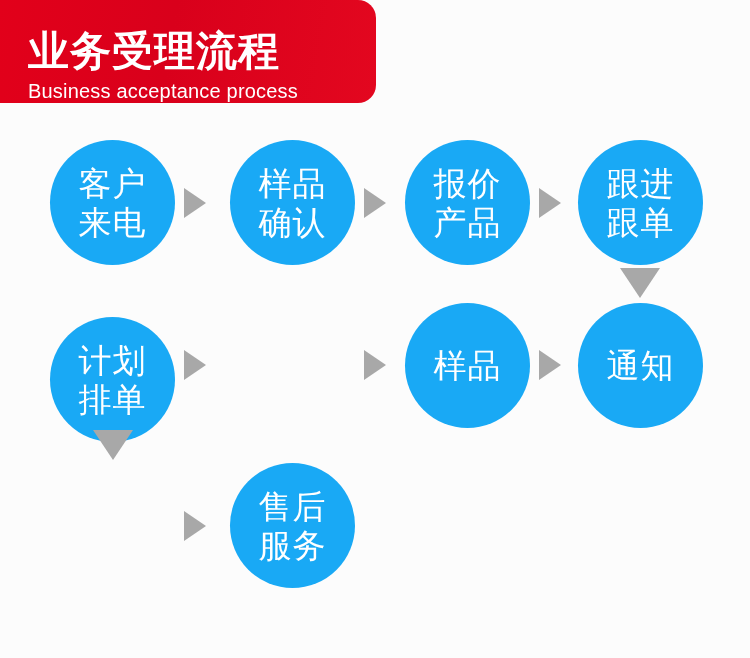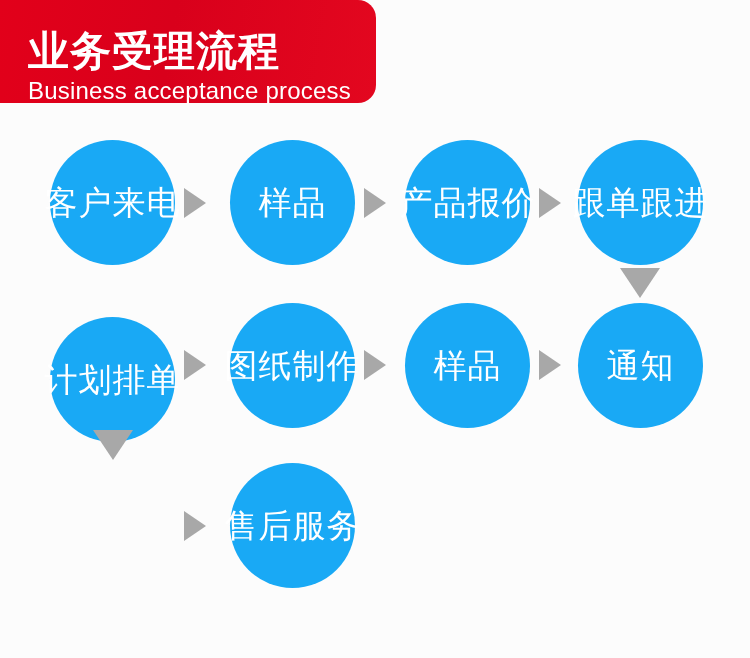--- a/index.html
+++ b/index.html
@@ -33,21 +33,21 @@
     font-size: 41px;
     font-weight: bold;
     line-height: 50px;
     letter-spacing: 1px;
     white-space: nowrap;
     font-family: Liberation Serif, serif;
     margin-top: 20px;
   }
   #banner-title-en {
     color: #ffffff;
-    font-size: 24px;
+    font-size: 20px;
     font-weight: normal;
     line-height: 30px;
     letter-spacing: 0.2px;
     white-space: nowrap;
     font-family: "Liberation Sans", "DejaVu Sans", sans-serif;
   }
 
   
   #flow-canvas {
     position: absolute;
@@ -57,21 +57,21 @@
     height: 658px;
   }
 
   .node {
     position: absolute;
     width: 125px;
     height: 125px;
     border-radius: 50%;
     background: #19a9f5;
     display: flex;
-    flex-direction: row;
+    flex-direction: column;
     align-items: center;
     justify-content: center;
     box-sizing: border-box;
   }
   .node-line {
     color: #ffffff;
     font-size: 33px;
     font-weight: normal;
     line-height: 39px;
     letter-spacing: 1px;
@@ -109,49 +109,46 @@
 
   <div class="node" style="left:50px; top:140px;">
     <span class="node-line">客户</span>
     <span class="node-line">来电</span>
   </div>
 
   <div class="arrow-right" style="left:184px; top:188px;"></div>
 
   <div class="node" style="left:230px; top:140px;">
     <span class="node-line">样品</span>
+    <span class="node-line">确认</span>
   </div>
 
   <div class="arrow-right" style="left:364px; top:188px;"></div>
 
   <div class="node" style="left:405px; top:140px;">
+    <span class="node-line">报价</span>
     <span class="node-line">产品</span>
-    <span class="node-line">报价</span>
   </div>
 
   <div class="arrow-right" style="left:539px; top:188px;"></div>
 
   <div class="node" style="left:578px; top:140px;">
+    <span class="node-line">跟进</span>
     <span class="node-line">跟单</span>
-    <span class="node-line">跟进</span>
   </div>
 
   <div class="arrow-down" style="left:620px; top:268px;"></div>
 
   <div class="node" style="left:50px; top:317px;">
     <span class="node-line">计划</span>
     <span class="node-line">排单</span>
   </div>
 
   <div class="arrow-right" style="left:184px; top:350px;"></div>
 
-  <div class="node" style="left:230px; top:303px;">
-    <span class="node-line">图纸</span>
-    <span class="node-line">制作</span>
-  </div>
 
   <div class="arrow-right" style="left:364px; top:350px;"></div>
 
   <div class="node" style="left:405px; top:303px;">
     <span class="node-line">样品</span>
   </div>
 
   <div class="arrow-right" style="left:539px; top:350px;"></div>
 
   <div class="node" style="left:578px; top:303px;">

